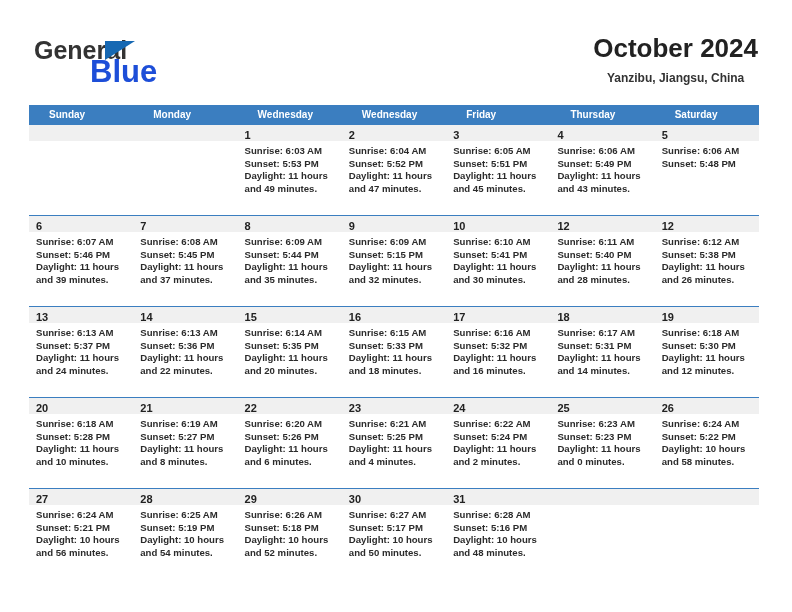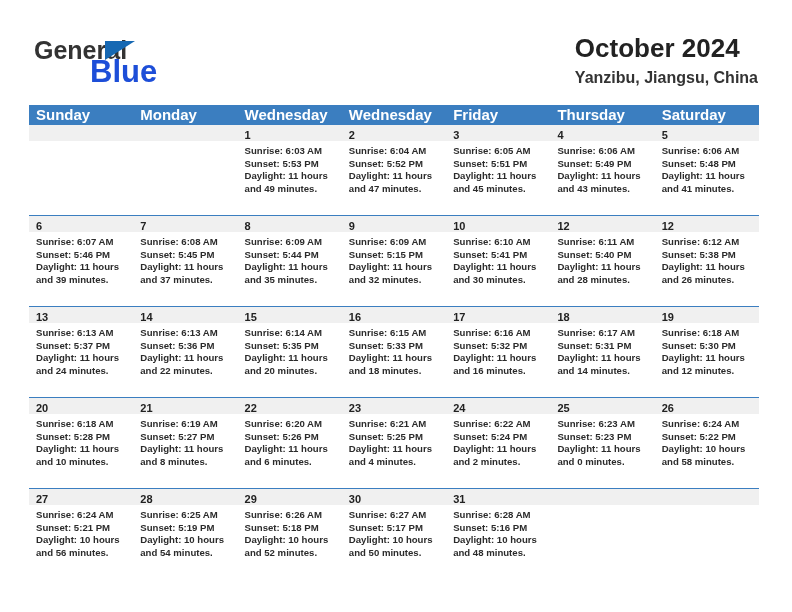--- a/index.html
+++ b/index.html
@@ -63,30 +63,30 @@
     top: 22px;
     font-size: 31px;
     color: #1d4ed8;
     line-height: 28px;
   }
 
   .title-block {
     position: absolute;
     right: 34px;
     top: 32px;
-    text-align: left;
+    text-align: center;
   }
   .cal-title {
     font-size: 26px;
     color: #222222;
     line-height: 32px;
     white-space: nowrap;
   }
   .cal-subtitle {
-    font-size: 16px;
+    font-size: 12px;
     color: #333333;
     line-height: 20px;
     margin-top: 4px;
     white-space: nowrap;
   }
 
   
   .calendar {
     position: absolute;
     left: 29px;
@@ -94,23 +94,23 @@
     width: 730px;
   }
   .weekhead {
     display: flex;
     background: #3b7ec0;
     height: 20px;
   }
   .weekhead .wh {
     flex: 1 1 0;
     color: #ffffff;
-    font-size: 15px;
+    font-size: 10px;
     line-height: 20px;
-    padding-left: 7px;
+    padding-left: 20px;
     box-sizing: border-box;
     white-space: nowrap;
     overflow: hidden;
   }
   .week {
     display: flex;
     border-top: 1.4px solid #3b7ec0;
     height: 90px;
   }
   .week:first-of-type {
@@ -222,21 +222,20 @@
               <div>Sunrise: 6:06 AM</div>
               <div>Sunset: 5:49 PM</div>
               <div class="dl">Daylight: 11 hours and 43 minutes.</div>
             </div>
           </div>
           <div class="daycell">
             <div class="daynum-band"><span class="daynum">5</span></div>
             <div class="info">
               <div>Sunrise: 6:06 AM</div>
               <div>Sunset: 5:48 PM</div>
-              <div class="dl">Daylight: 11 hours and 41 minutes.</div>
             </div>
           </div>
         </div>
         <div class="week">
           <div class="daycell">
             <div class="daynum-band"><span class="daynum">6</span></div>
             <div class="info">
               <div>Sunrise: 6:07 AM</div>
               <div>Sunset: 5:46 PM</div>
               <div class="dl">Daylight: 11 hours and 39 minutes.</div>

